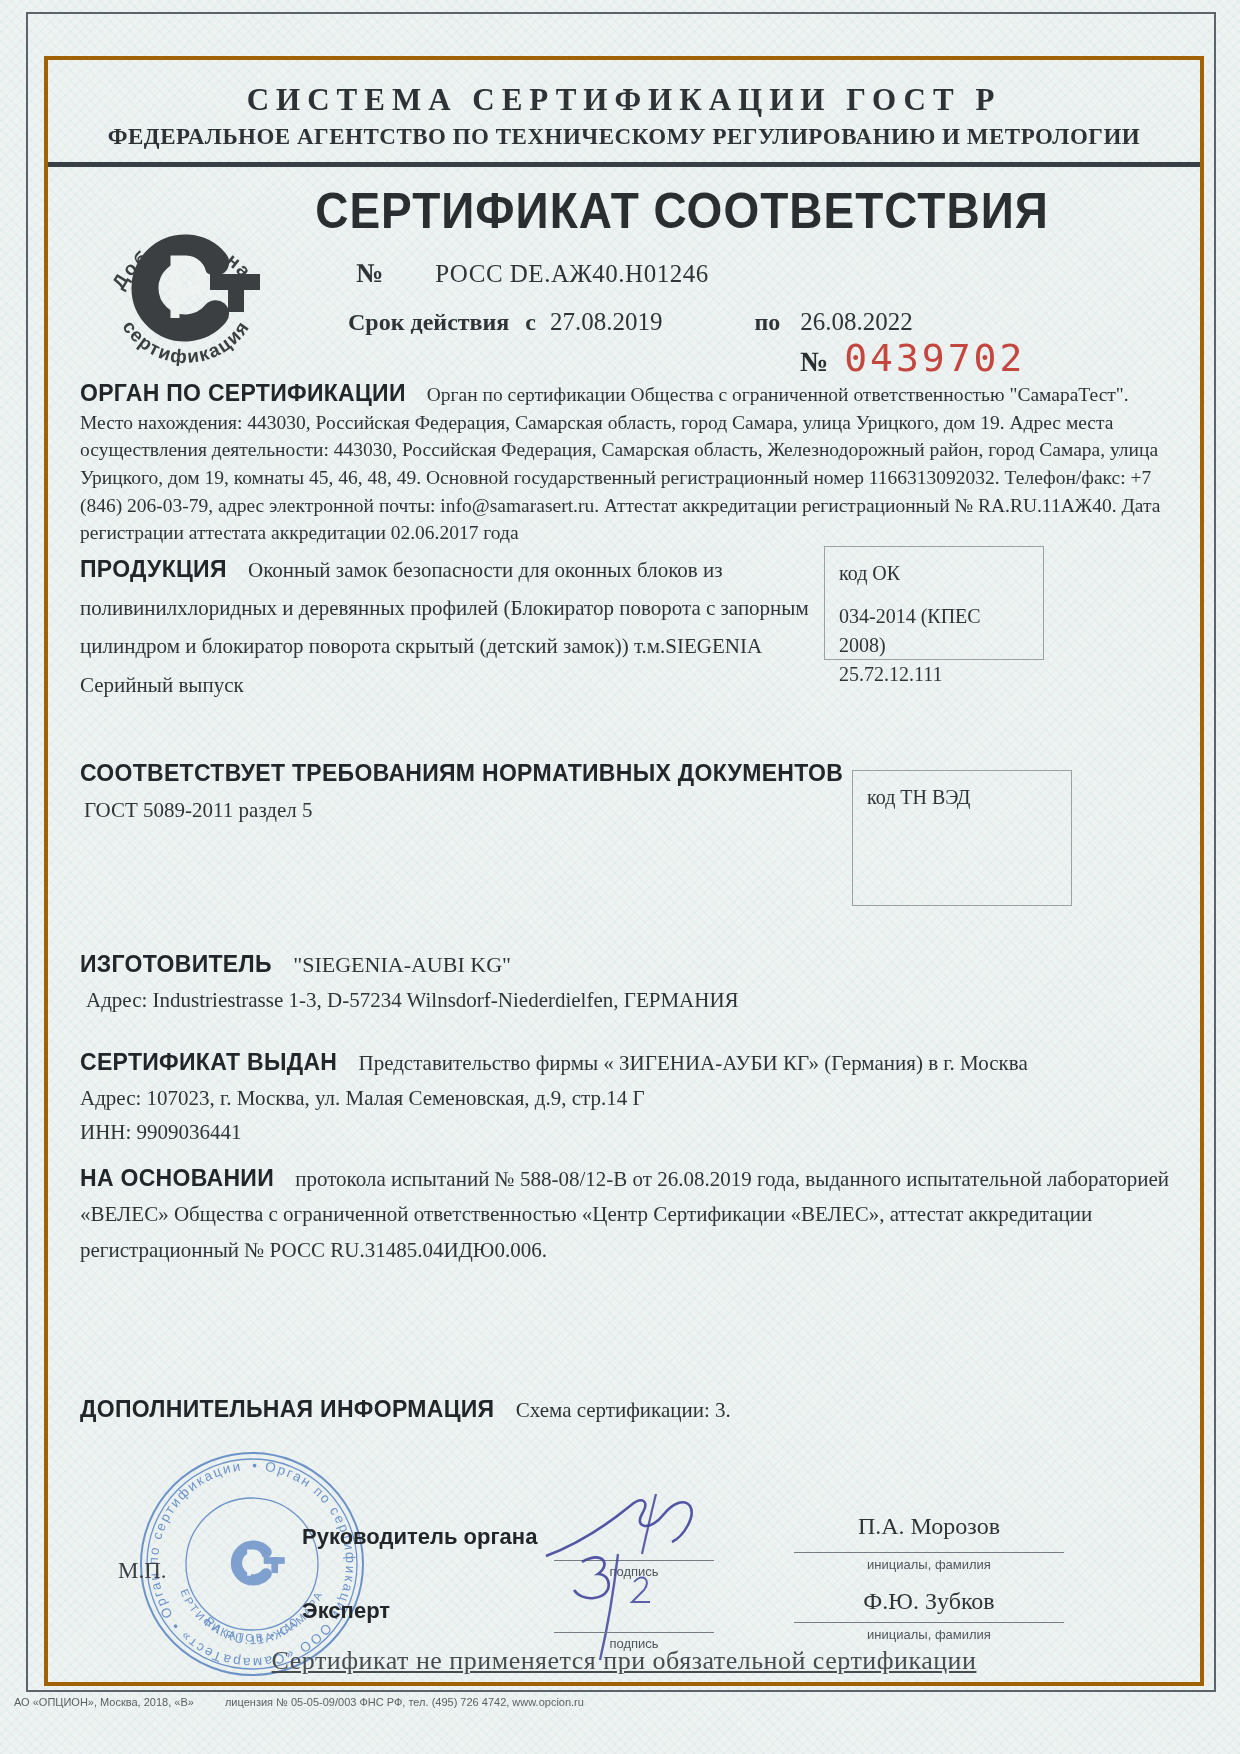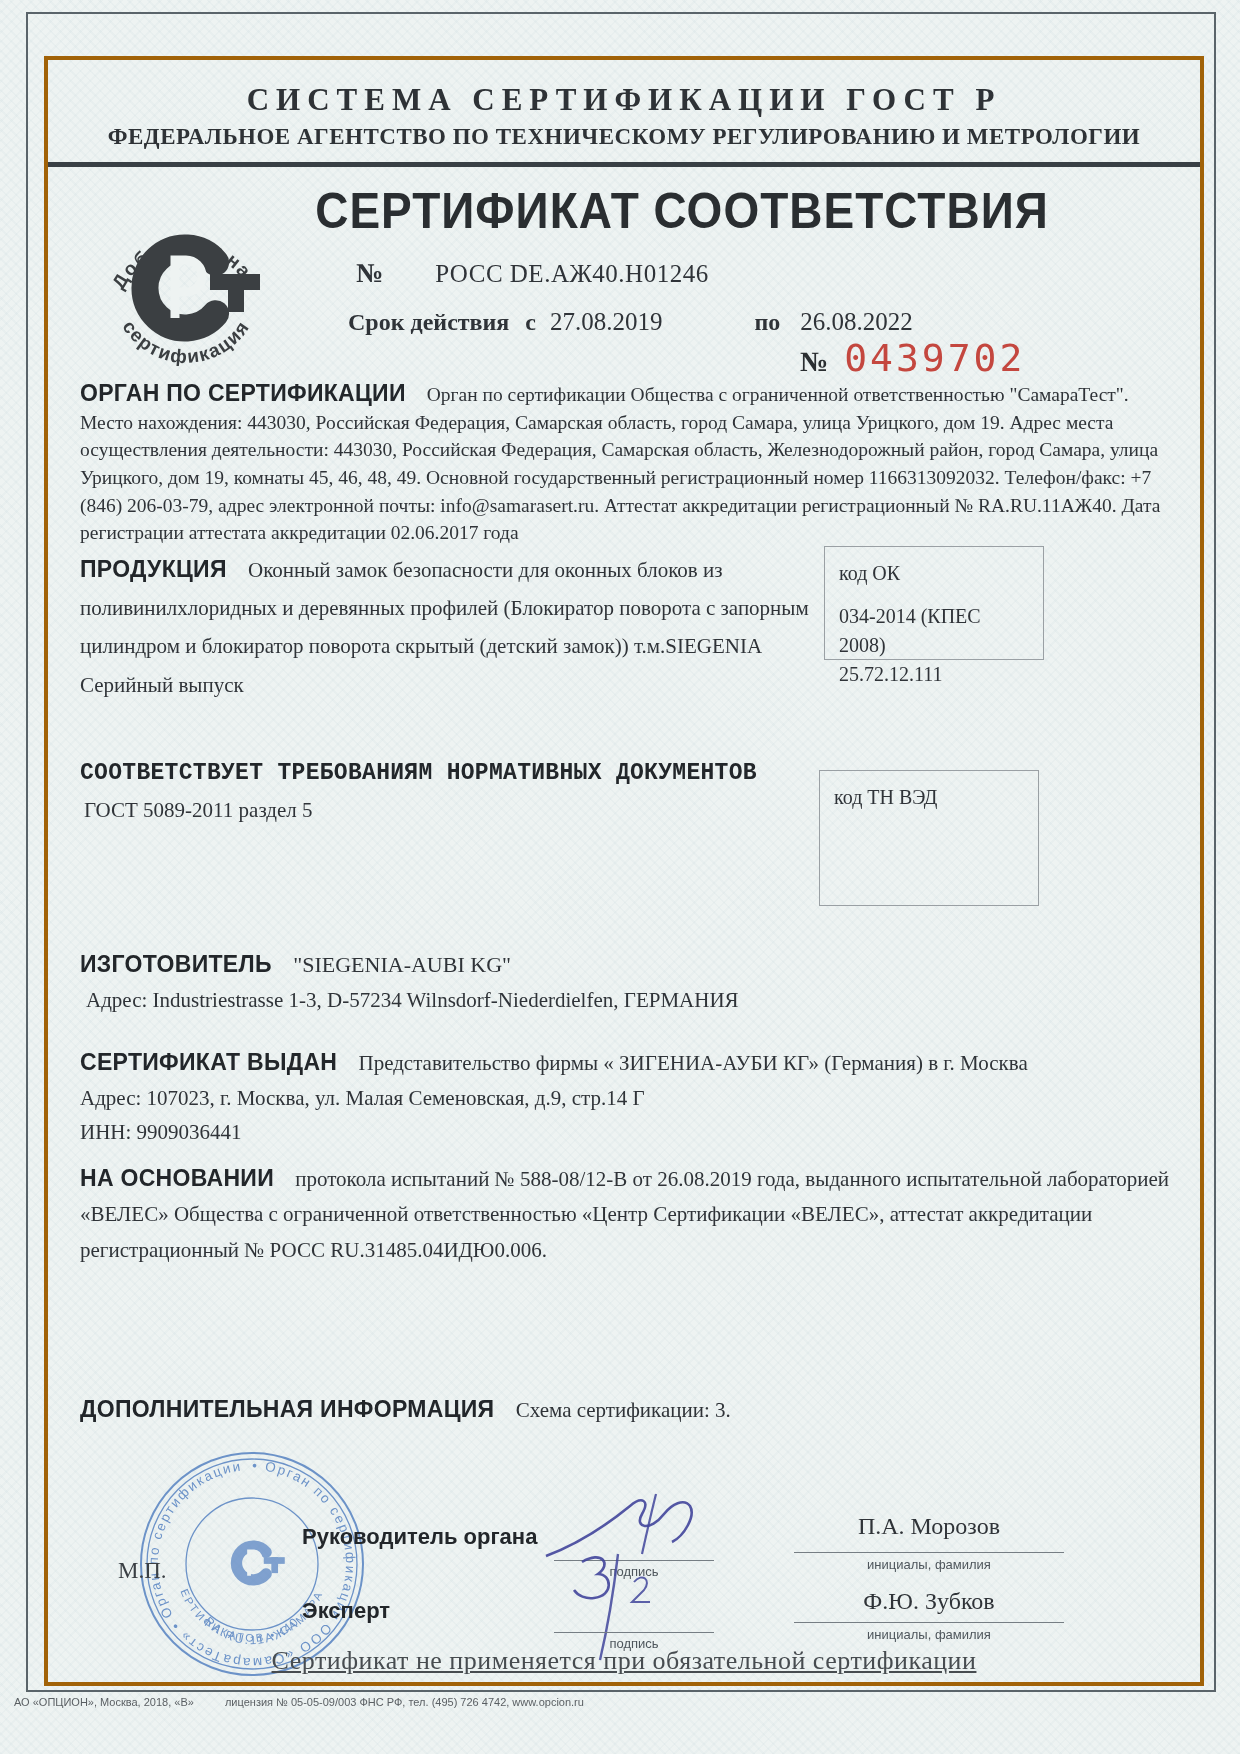--- a/index.html
+++ b/index.html
@@ -38,22 +38,22 @@
   .form-number .no{font:700 28px "Liberation Serif",serif;color:#2a2e31;}
   .form-number .digits{font:400 38px "DejaVu Sans Mono",monospace;color:#c4473f;letter-spacing:3px;}
   .sec-label{font:700 23px "Liberation Sans",sans-serif;letter-spacing:.3px;color:#22262a;margin-right:16px;}
   .organ{position:absolute;left:32px;top:320px;width:1090px;font:400 19.5px/1.42 "Liberation Serif",serif;}
   .product{position:absolute;left:32px;top:492px;width:756px;font:400 21px/1.8 "Liberation Serif",serif;}
   .product .serial{margin-top:2px;}
   .code-box{position:absolute;border:1px solid #9aa0a4;padding:12px 14px;
     font:400 20px/1.45 "Liberation Serif",serif;color:#2f3338;}
   .code-box .cap{margin-bottom:14px;}
   .okbox{left:776px;top:486px;width:190px;height:88px;}
-  .tnbox{left:771px;top:710px;width:190px;height:110px;}
-  .conformity-label{position:absolute;left:32px;top:700px;font-family:Liberation Mono, monospace;}
+  .tnbox{left:804px;top:710px;width:190px;height:110px;}
+  .conformity-label{position:absolute;left:32px;top:700px;}
   .conformity-body{position:absolute;left:36px;top:738px;font:400 21px "Liberation Serif",serif;}
   .manufacturer{position:absolute;left:32px;top:888px;font:400 22px/1.5 "Liberation Serif",serif;}
   .manufacturer .addr{font-size:21px;margin-top:4px;padding-left:6px;}
   .issued{position:absolute;left:32px;top:988px;font:400 21px/1.5 "Liberation Serif",serif;}
   .issued .line{margin-top:3px;}
   .basis{position:absolute;left:32px;top:1102px;width:1094px;font:400 21px/1.68 "Liberation Serif",serif;}
   .additional{position:absolute;left:32px;top:1336px;font:400 21px "Liberation Serif",serif;}
   .stamp{position:absolute;left:84px;top:1384px;opacity:.88;}
   .mp{position:absolute;left:70px;top:1498px;font:400 23px "Liberation Serif",serif;color:#3a3f44;}
   .role{position:absolute;font:700 22px "Liberation Sans",sans-serif;color:#22262a;}

